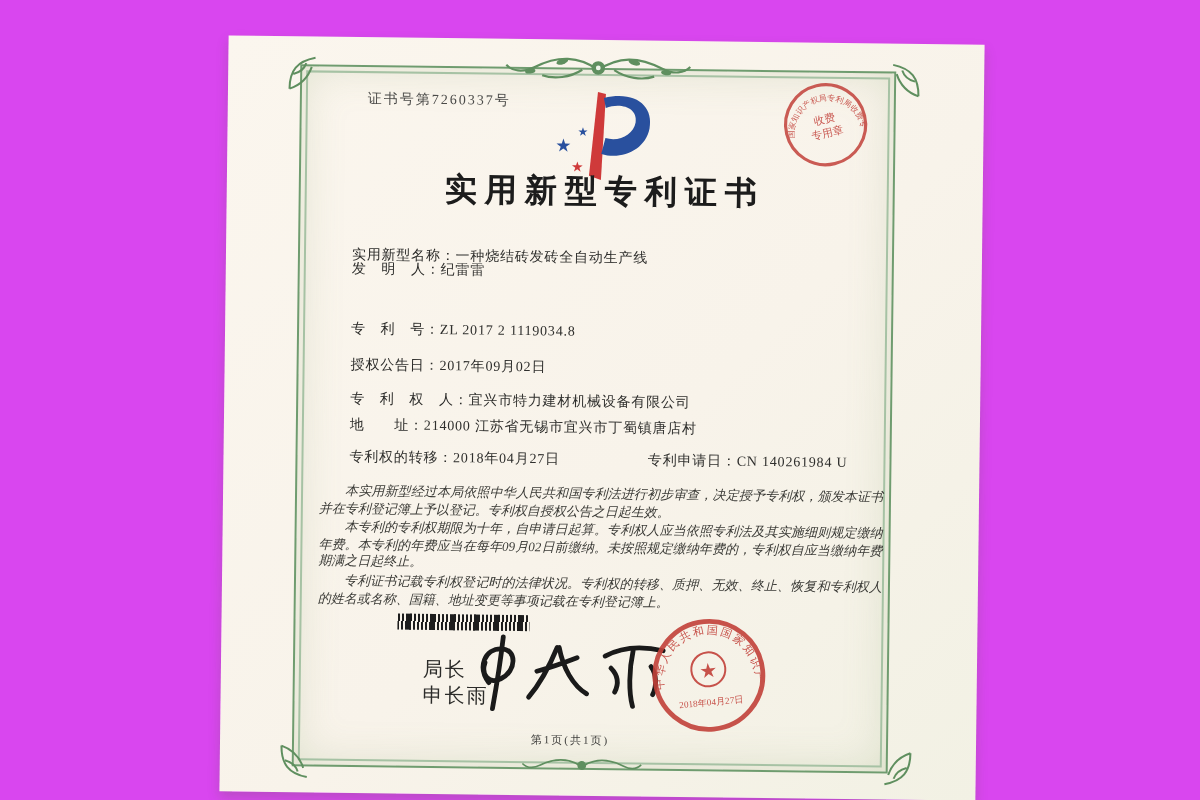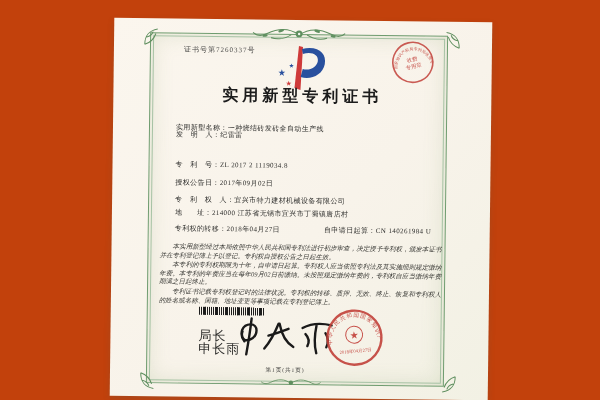--- a/index.html
+++ b/index.html
@@ -1,17 +1,17 @@
 <!DOCTYPE html>
 <html><head>
 <meta charset="utf-8">
 <style>
   html,body{margin:0;padding:0;background:#fdfdfc;}
   #stage{position:relative;width:600px;height:400px;overflow:hidden;
-         font-family:"Liberation Serif","DejaVu Serif",serif;background:#c2410c;}
+         font-family:"Liberation Serif","DejaVu Serif",serif;background:#d946ef;}
   .paper{position:absolute;left:112px;top:20px;width:378px;height:378px;
          background:linear-gradient(135deg,#fbf6ee 0%,#f8f3ea 55%,#f2f1e4 100%);
          transform:rotate(0.7deg);transform-origin:50% 50%;
          box-shadow:0 3px 6px rgba(90,90,70,.25);}
   .frame{position:absolute;left:36px;top:14px;right:44px;bottom:13px;
          border:1px solid #6f9c6f;box-shadow:inset 0 0 22px rgba(130,160,100,.22);}
   .frame::after{content:'';position:absolute;inset:2px;border:1px solid #a6c2a4;pointer-events:none;}
   .certno{position:absolute;left:70px;top:26px;font-size:7px;color:#4a4a48;letter-spacing:1px;}
   .logo{position:absolute;left:160px;top:24px;width:56px;height:48px;}
   .title{position:absolute;left:0;top:66px;width:100%;text-align:center;
@@ -21,21 +21,21 @@
   .f1{top:104px}.f2{top:111px}.f3{top:141px}.f4{top:159px}.f5{top:176px}.f6{top:189px}
   .grant{position:absolute;left:63px;top:205px;font-size:7px;color:#2f2f2d;white-space:nowrap;letter-spacing:.4px;}
   .grant .g2{margin-left:44px;}
   .legal{position:absolute;left:48px;top:224px;width:282px;font-size:6.5px;line-height:8.6px;
          color:#3a3a36;text-align:justify;font-style:italic;}
   .legal p{margin:0 0 1px 0;text-indent:2em;}
   .barcode{position:absolute;left:88px;top:288px;width:66px;height:8px;
     background:
       repeating-linear-gradient(90deg,#1d1d1d 0 1px,transparent 1px 2px),
       repeating-linear-gradient(90deg,transparent 0 5px,#1d1d1d 5px 7px,transparent 7px 11px);}
-  .officer{position:absolute;left:88px;top:310px;font-size:13px;color:#2c2c2a;line-height:13px;letter-spacing:1px;}
+  .officer{position:absolute;left:101px;top:310px;font-size:10px;color:#2c2c2a;line-height:13px;letter-spacing:1px;}
   .sig{position:absolute;left:118px;top:296px;width:112px;height:46px;}
   .seal{position:absolute;left:214px;top:287px;width:60px;height:60px;opacity:.9;transform:rotate(-6deg);}
   .cstamp{position:absolute;left:276px;top:18px;width:46px;height:46px;opacity:.85;transform:rotate(-14deg);}
   .pageno{position:absolute;left:108px;top:347px;width:134px;text-align:center;font-size:5.5px;color:#3c3c3a;letter-spacing:1px;}
   .orn{position:absolute;}
   svg text{font-family:"Liberation Serif","DejaVu Serif",serif;}
 </style>
 </head>
 <body>
 
@@ -106,21 +106,21 @@
     </svg>
 
     <div class="field f1"><span class="lab">实用新型名称：</span><span>一种烧结砖发砖全自动生产线</span></div>
     <div class="field f2"><span class="lab">发　明　人：</span><span>纪雷雷</span></div>
     <div class="field f3"><span class="lab">专　利　号：</span><span>ZL 2017 2 1119034.8</span></div>
     <div class="field f4"><span class="lab">授权公告日：</span><span>2017年09月02日</span></div>
     <div class="field f5"><span class="lab">专　利　权　人：</span><span>宜兴市特力建材机械设备有限公司</span></div>
     <div class="field f6"><span class="lab">地　　址：</span><span>214000 江苏省无锡市宜兴市丁蜀镇唐店村</span></div>
 
     <div class="grant">
-      <span>专利权的转移：</span><span>2018年04月27日</span><span class="g2">自申请日起算：</span><span>CN 140261984 U</span>
+      <span>专利权的转移：</span><span>2018年04月27日</span><span class="g2">专利申请日：</span><span>CN 140261984 U</span>
     </div>
 
     <div class="legal">
       <p>本实用新型经过本局依照中华人民共和国专利法进行初步审查，决定授予专利权，颁发本证书并在专利登记簿上予以登记。专利权自授权公告之日起生效。</p>
       <p>本专利的专利权期限为十年，自申请日起算。专利权人应当依照专利法及其实施细则规定缴纳年费。本专利的年费应当在每年09月02日前缴纳。未按照规定缴纳年费的，专利权自应当缴纳年费期满之日起终止。</p>
       <p>专利证书记载专利权登记时的法律状况。专利权的转移、质押、无效、终止、恢复和专利权人的姓名或名称、国籍、地址变更等事项记载在专利登记簿上。</p>
     </div>
 
     <div class="barcode"></div>
 

